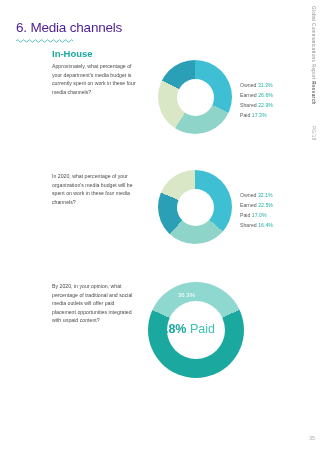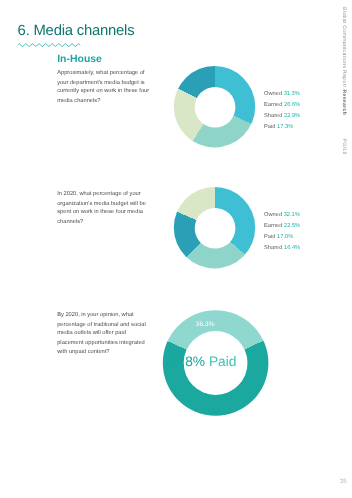--- a/index.html
+++ b/index.html
@@ -55,21 +55,21 @@
     font-size: 5.5px;
     color: #b0b0b0;
   }
 
   
   .chapter-title {
     position: absolute;
     left: 16px;
     top: 20px;
     font-size: 13.5px;
-    color: #0f766e;
+    color: #4c1d95;
     font-weight: normal;
     letter-spacing: -0.2px;
   }
   .squiggle {
     position: absolute;
     left: 16px;
     top: 38px;
     width: 60px;
     height: 5px;
   }
@@ -134,21 +134,21 @@
     color: #ffffff;
   }
   .c3-big {
     position: absolute;
     left: 151px;
     top: 322px;
     font-size: 12.5px;
     color: #1aa89f;
     white-space: nowrap;
   }
-  .c3-big .pct { font-weight: normal; margin-top: 37px; }
+  .c3-big .pct { font-weight: bold; margin-top: 37px; }
   .c3-big .word { color: #3fc2b4; font-weight: normal; }
 </style>
 </head>
 <body>
 
 <div class="page">
 
   <div class="rail">
     <div class="rail-text">
       <span>Global Communications Report</span>

